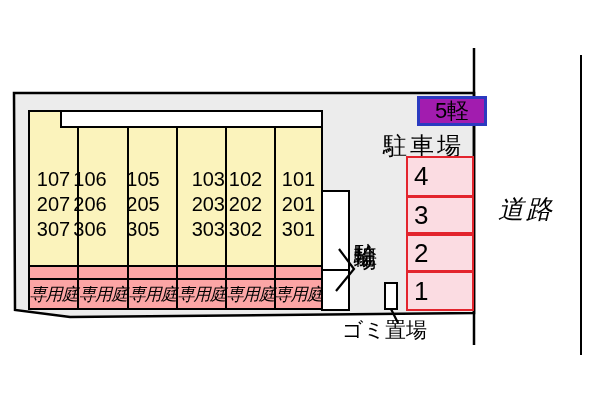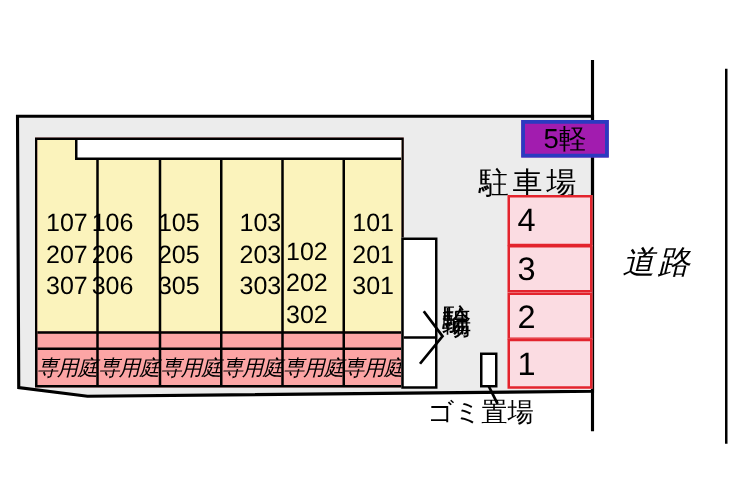--- a/index.html
+++ b/index.html
@@ -24,21 +24,21 @@
   .rowline{position:absolute;left:0;right:0;height:2px;background:#000;}
   .rl1{top:153px;} .rl2{top:166px;}
   .colsep{position:absolute;top:16px;bottom:0;width:2px;background:#000;}
   .cs0{left:47px;} .cs1{left:97px;} .cs2{left:146px;} .cs3{left:195px;} .cs4{left:244px;}
   .unit-cell{
     position:absolute;top:16px;height:137px;display:flex;flex-direction:column;
     align-items:center;justify-content:center;padding-top:16px;box-sizing:border-box;
     font-size:20px;line-height:25px;text-align:center;
   }
   .uc0{left:0;width:47px;} .uc1{left:36px;width:48px;} .uc2{left:86px;width:54px;}
-  .uc3{left:148px;width:47px;align-items:flex-end;} .uc4{left:197px;width:37px;justify-content:flex-end;} .uc5{left:246px;width:45px;}
+  .uc3{left:148px;width:47px;align-items:flex-end;} .uc4{left:197px;width:37px;} .uc5{left:246px;width:45px;}
   .garden{
     position:absolute;top:168px;height:28px;display:flex;align-items:center;justify-content:center;
     font-size:17px;letter-spacing:-1px;white-space:nowrap;font-style:italic;
   }
   .gc0{left:0;width:47px;} .gc1{left:49px;width:48px;} .gc2{left:99px;width:47px;}
   .gc3{left:148px;width:47px;} .gc4{left:197px;width:47px;} .gc5{left:246px;width:45px;}
 
   
   .shed{
     position:absolute;left:321px;top:190px;width:29px;height:121px;background:#fff;

